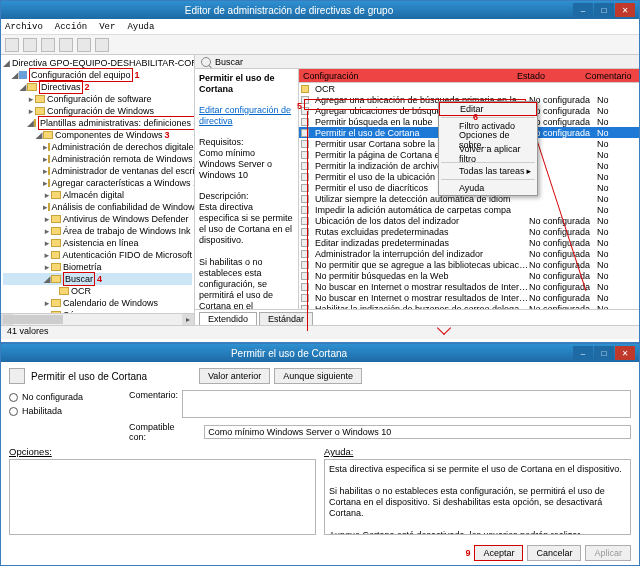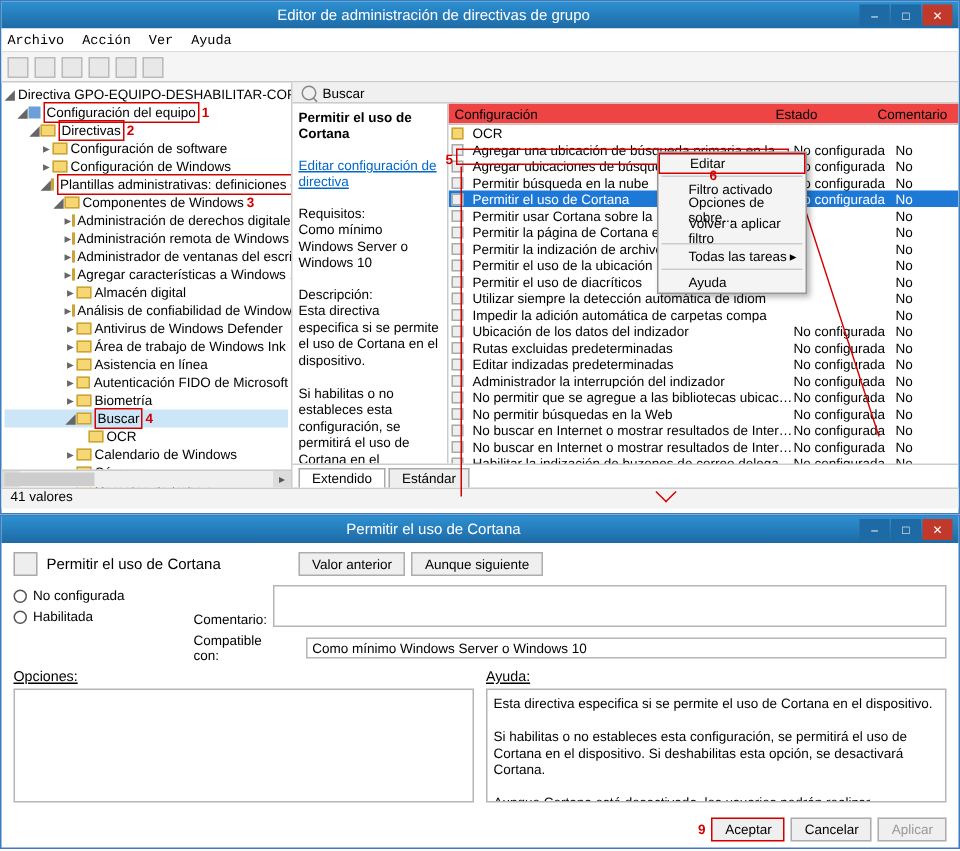--- a/index.html
+++ b/index.html
@@ -425,21 +425,21 @@
         <div class="radio-row">
             <span class="radio"></span>
             <span>No configurada</span>
           </div>
         <div class="radio-row">
             <span class="radio"></span>
             <span>Habilitada</span>
           </div>
       </div>
       <div>
-        <div style="display:flex;gap:4px;align-items:flex-end">
+        <div style="display:flex;gap:4px;align-items:flex-start">
           <span>Comentario:</span>
           <div class="txtbox"></div>
         </div>
         <div style="display:flex;gap:20px;align-items:center;margin-top:4px">
           <span>Compatible con:</span>
           <div class="txtbox small" style="padding:1px 3px"><span>Como mínimo Windows Server o Windows 10</span></div>
         </div>
       </div>
     </div>
 

